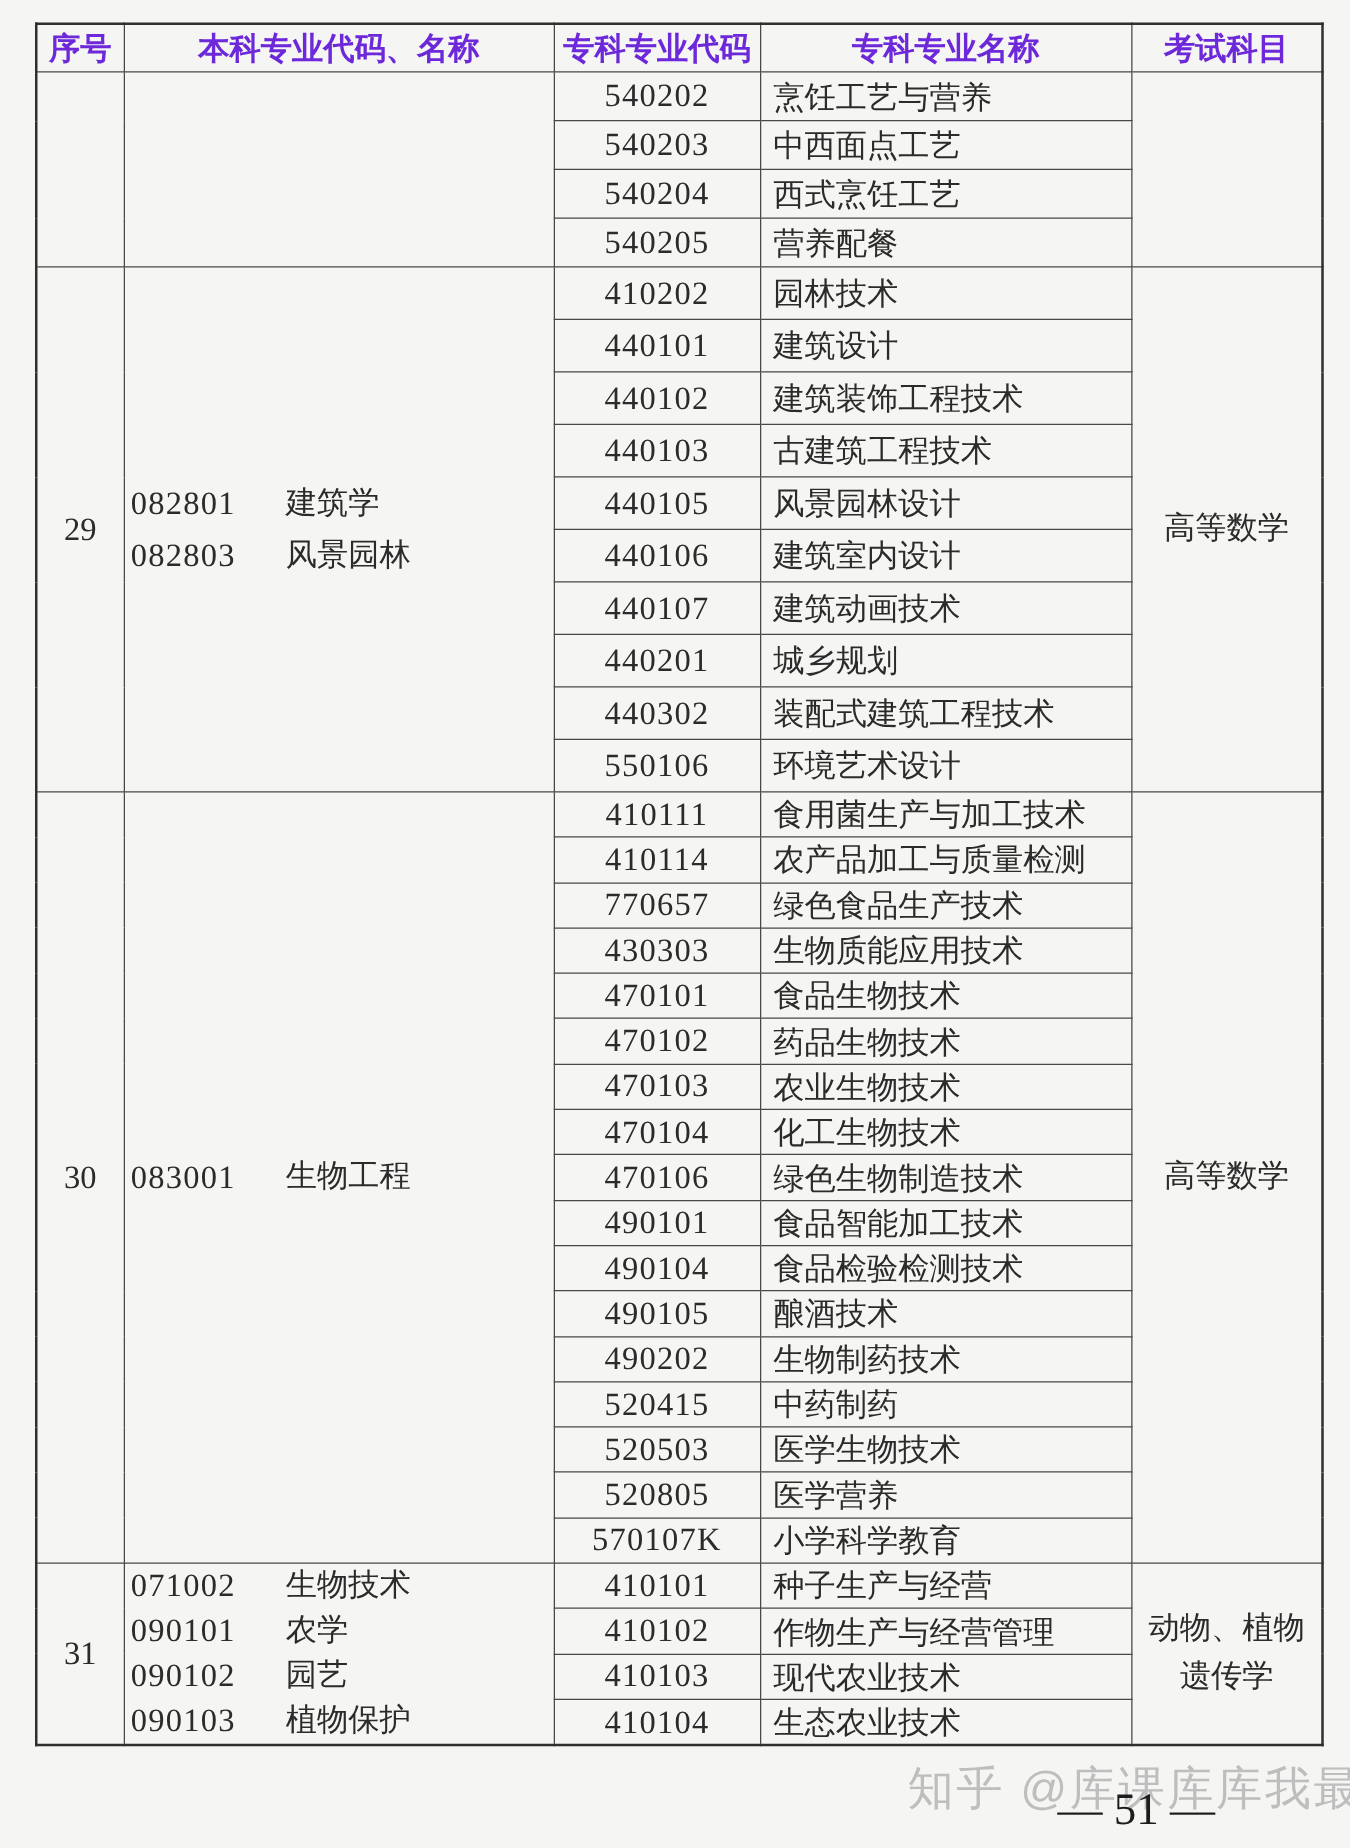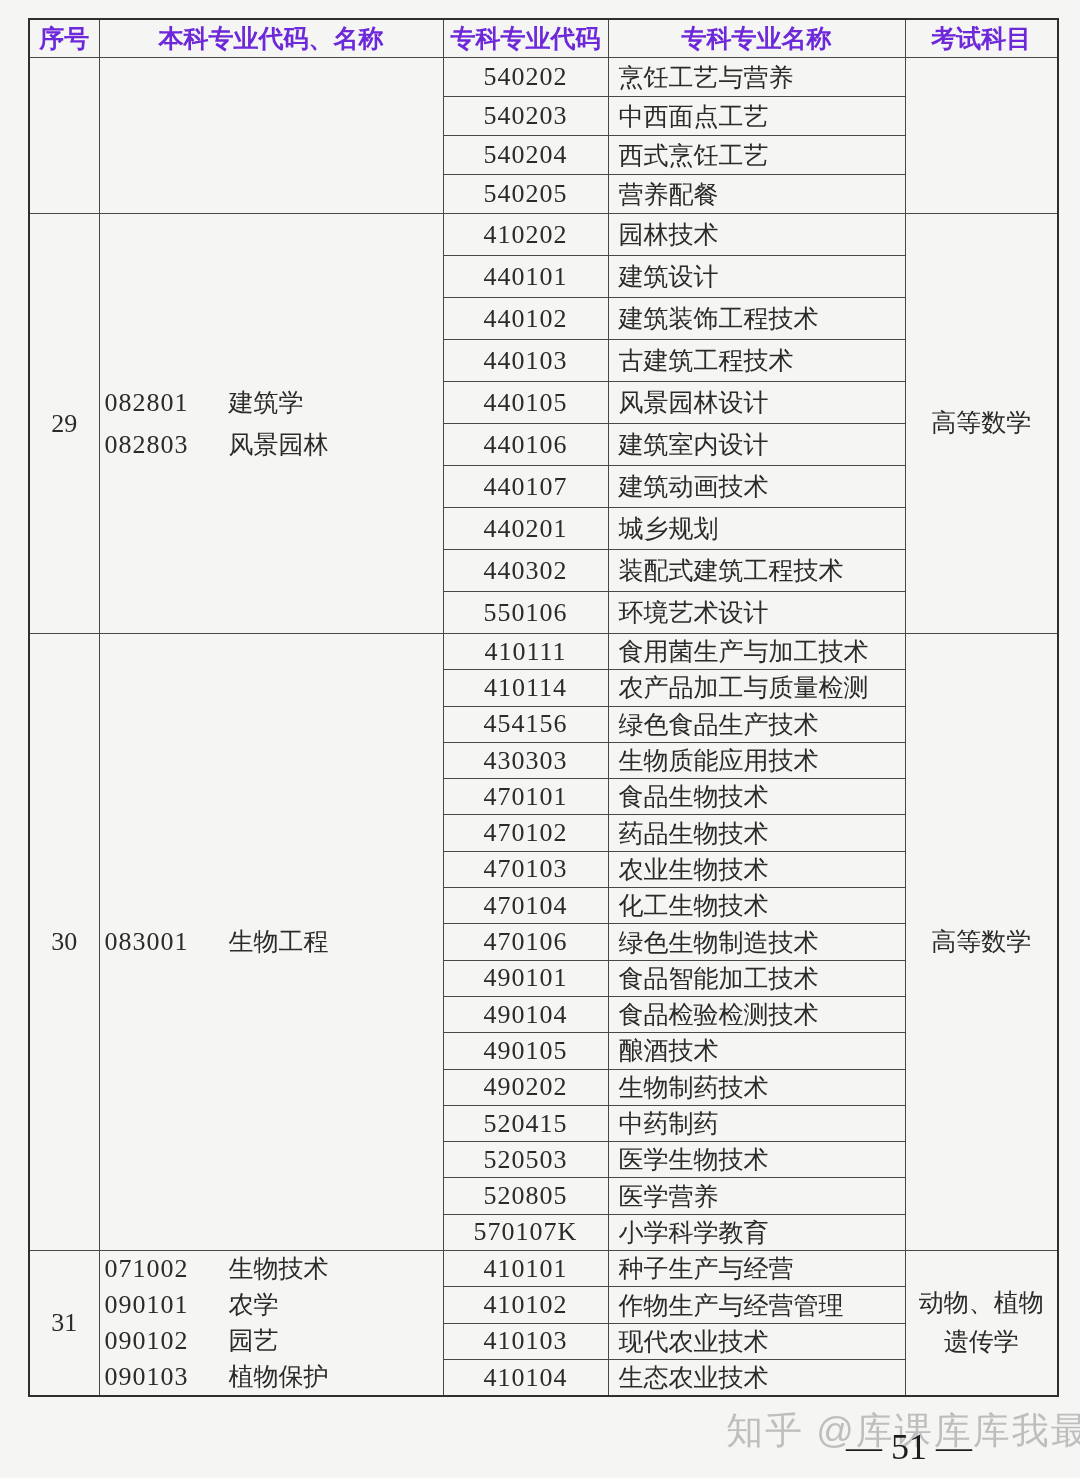--- a/index.html
+++ b/index.html
@@ -165,21 +165,21 @@
           </td>
           <td class="code-cell">410111</td>
           <td class="name-cell">食用菌生产与加工技术</td>
           <td class="exam-cell" rowspan="17"><span>高等数学</span></td>
         </tr>
         <tr style="height: 36.3px;">
           <td class="code-cell">410114</td>
           <td class="name-cell">农产品加工与质量检测</td>
         </tr>
         <tr style="height: 36.3px;">
-          <td class="code-cell">454156</td>
+          <td class="code-cell">770657</td>
           <td class="name-cell">绿色食品生产技术</td>
         </tr>
         <tr style="height: 36.3px;">
           <td class="code-cell">430303</td>
           <td class="name-cell">生物质能应用技术</td>
         </tr>
         <tr style="height: 36.3px;">
           <td class="code-cell">470101</td>
           <td class="name-cell">食品生物技术</td>
         </tr>

